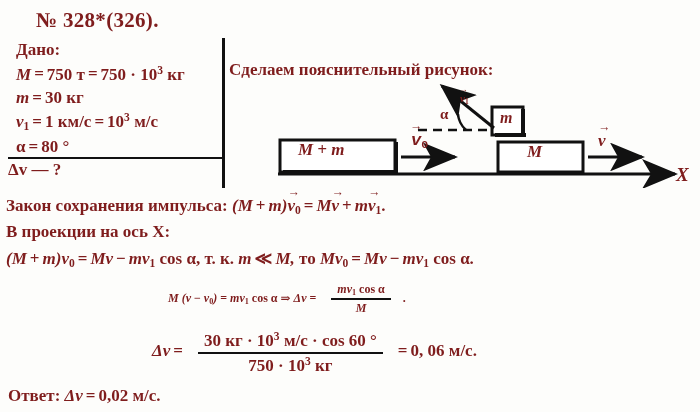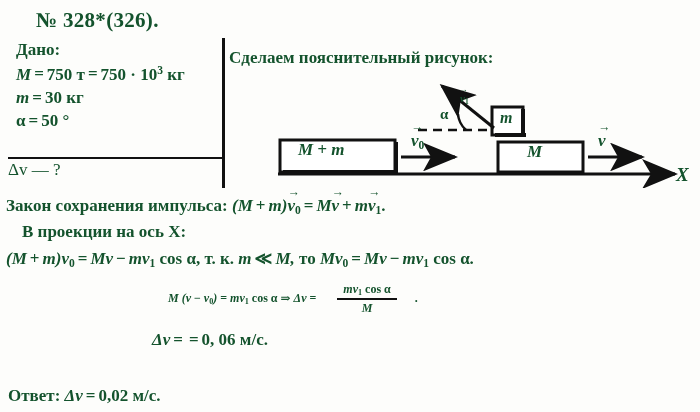--- a/index.html
+++ b/index.html
@@ -6,21 +6,21 @@
     margin: 0;
     padding: 0;
     background: #ffffff;
   }
   #page {
     position: relative;
     width: 700px;
     height: 412px;
     background: #fdfdfb;
     font-family: "Liberation Serif", "DejaVu Serif", serif;
-    color: #14532d;
+    color: #7f1d1d;
     overflow: hidden;
   }
   .abs { position: absolute; }
   .bold { font-weight: bold; }
   .ital { font-style: italic; }
   .bi { font-weight: bold; font-style: italic; }
 
   
   #title {
     left: 36px;
@@ -52,63 +52,63 @@
     left: 8px;
     top: 157px;
     width: 214px;
     height: 2px;
     background: #111;
   }
   #find-line {
     left: 8px;
     top: 160px;
     font-size: 17px;
-    font-weight: normal;
+    font-weight: bold;
   }
 
   
   #divider {
     left: 222px;
     top: 38px;
     width: 3px;
     height: 150px;
     background: #111;
   }
 
   
   #sol-head {
     left: 229px;
     top: 40px;
     font-size: 17px;
     font-weight: bold;
   }
   #sol-sub {
     left: 229px;
-    top: 48px;
+    top: 60px;
     font-size: 17px;
     font-weight: bold;
     white-space: nowrap;
   }
 
   
   #diagram {
     left: 270px;
     top: 78px;
     width: 425px;
     height: 110px;
   }
   #diagram svg { display: block; }
 
   
   .body-line {
     white-space: nowrap;
     font-size: 17px;
   }
   #law-line { left: 6px; top: 196px; font-weight: bold; }
-  #proj-line { left: 22px; top: 222px; font-weight: bold; }
+  #proj-line { left: 6px; top: 222px; font-weight: bold; }
   #proj-eq-line { left: 6px; top: 248px; font-weight: bold; }
   .vecarrow {
     position: relative;
     display: inline-block;
   }
   .vecarrow::after {
     content: "\2192";
     position: absolute;
     left: 0;
     right: 0;
@@ -118,21 +118,21 @@
     font-style: normal;
     font-weight: bold;
     line-height: 1;
   }
 
   
   .frac {
     display: inline-block;
     vertical-align: middle;
     text-align: center;
-    margin: 0 18px;
+    margin: 0 12px;
   }
   .frac .num {
     display: block;
     padding: 0 6px 1px 6px;
     border-bottom: 2px solid #111;
     white-space: nowrap;
   }
   .frac .den {
     display: block;
     padding: 1px 6px 0 6px;
@@ -173,23 +173,26 @@
     <div class="given-line" id="given-head">Дано:</div>
 
     <div class="given-line g-eq">
       <span class="bi">M</span><span class="eqsp">=</span><span>750 т</span><span class="eqsp">=</span><span>750 · 10</span><span class="sup">3</span><span> кг</span>
     </div>
 
     <div class="given-line g-eq">
       <span class="bi">m</span><span class="eqsp">=</span><span>30 кг</span>
     </div>
 
-
     <div class="given-line g-eq">
-      <span class="bold">α</span><span class="eqsp">=</span><span>50 °</span>
+      <span class="bi">v</span><span class="sub">1</span><span class="eqsp">=</span><span>1 км/с</span><span class="eqsp">=</span><span>10</span><span class="sup">3</span><span> м/с</span>
+    </div>
+
+    <div class="given-line g-eq">
+      <span class="bold">α</span><span class="eqsp">=</span><span>80 °</span>
     </div>
   </div>
 
   <div class="abs" id="find-rule"></div>
   <div class="abs" id="find-line">Δv — ?</div>
 
   <div class="abs" id="divider"></div>
 
   <div class="abs" id="sol-sub">Сделаем пояснительный рисунок:</div>
 
@@ -247,21 +250,21 @@
         <path d="M 196 52 A 24 24 0 0 1 188 36" fill="none" stroke="#111" stroke-width="2.4"></path>
       </g>
     </svg>
 
     <div class="abs bi" style="left:28px; top:62px; font-size:17px;">M + m</div>
 
     <div class="abs bi" style="left:257px; top:64px; font-size:17px;">M</div>
 
     <div class="abs bi" style="left:230px; top:31px; font-size:16px;">m</div>
 
-    <div class="abs bi" style="left:141px; top:53px; font-size:17px;">
+    <div class="abs bi" style="left:141px; top:53px; font-size:17px;font-family:Liberation Mono, monospace;">
       <span class="vecarrow">v</span><span class="sub">0</span>
     </div>
 
     <div class="abs bi" style="left:328px; top:53px; font-size:17px;">
       <span class="vecarrow">v</span>
     </div>
 
     <div class="abs bi" style="left:190px; top:14px; font-size:11px;">
       <span class="vecarrow">v</span><span class="sub">1</span>
     </div>
@@ -282,20 +285,20 @@
 
   <div class="abs body-line" id="proj-eq-line">
     <span class="ital">(</span><span class="bi">M</span><span class="eqsp">+</span><span class="bi">m</span><span class="ital">)</span><span class="bi">v</span><span class="sub">0</span><span class="eqsp">=</span><span class="bi">Mv</span><span class="eqsp">−</span><span class="bi">mv</span><span class="sub">1</span>&nbsp;<span>cos α,</span>&nbsp;<span>т. к.</span>&nbsp;<span class="bi">m</span><span class="eqsp">≪</span><span class="bi">M,</span>&nbsp;<span>то</span>&nbsp;<span class="bi">Mv</span><span class="sub">0</span><span class="eqsp">=</span><span class="bi">Mv</span><span class="eqsp">−</span><span class="bi">mv</span><span class="sub">1</span>&nbsp;<span>cos α.</span>
   </div>
 
   <div class="abs body-line" id="delta-line">
     <span class="bi">M</span>&nbsp;<span class="ital">(</span><span class="bi">v</span><span class="eqsp">−</span><span class="bi">v</span><span class="sub">0</span><span class="ital">)</span><span class="eqsp">=</span><span class="bi">mv</span><span class="sub">1</span>&nbsp;<span>cos α</span><span class="eqsp">⇒</span><span class="bi">Δv</span><span class="eqsp">=</span><span class="frac"><span class="num"><span class="bi">mv</span><span class="sub">1</span>&nbsp;<span>cos α</span></span><span class="den bi">M</span></span><span>.</span>
   </div>
 
   <div class="abs body-line" id="calc-line">
-    <span class="bi">Δv</span><span class="eqsp">=</span><span class="eqsp">=</span><span>0, 06 м/с.</span>
+    <span class="bi">Δv</span><span class="eqsp">=</span><span class="frac"><span class="num"><span>30 кг · 10</span><span class="sup">3</span><span> м/с · cos 60 °</span></span><span class="den"><span>750 · 10</span><span class="sup">3</span><span> кг</span></span></span><span class="eqsp">=</span><span>0, 06 м/с.</span>
   </div>
 
   <div class="abs body-line" id="answer-line">
     <span>Ответ:</span>&nbsp;<span class="bi">Δv</span><span class="eqsp">=</span><span>0,02 м/с.</span>
   </div>
 
 </div>
 
 </body></html>

